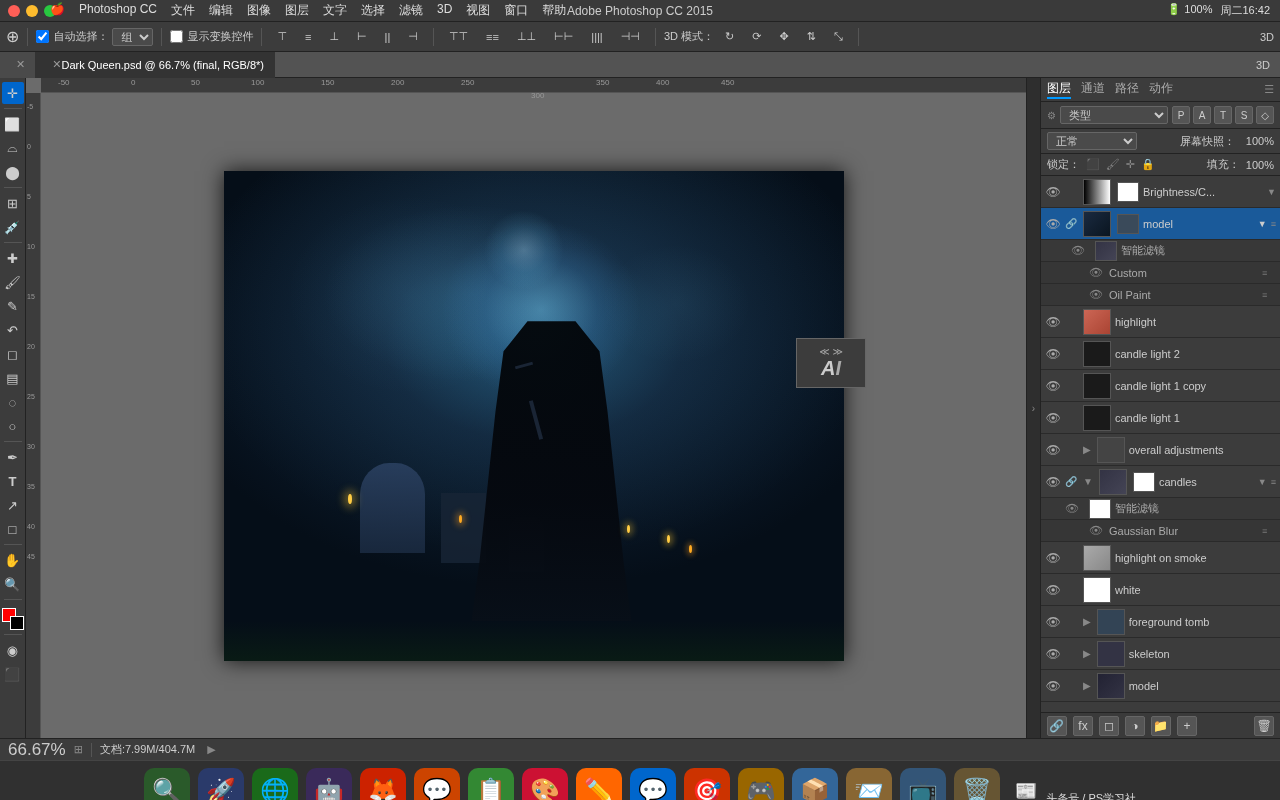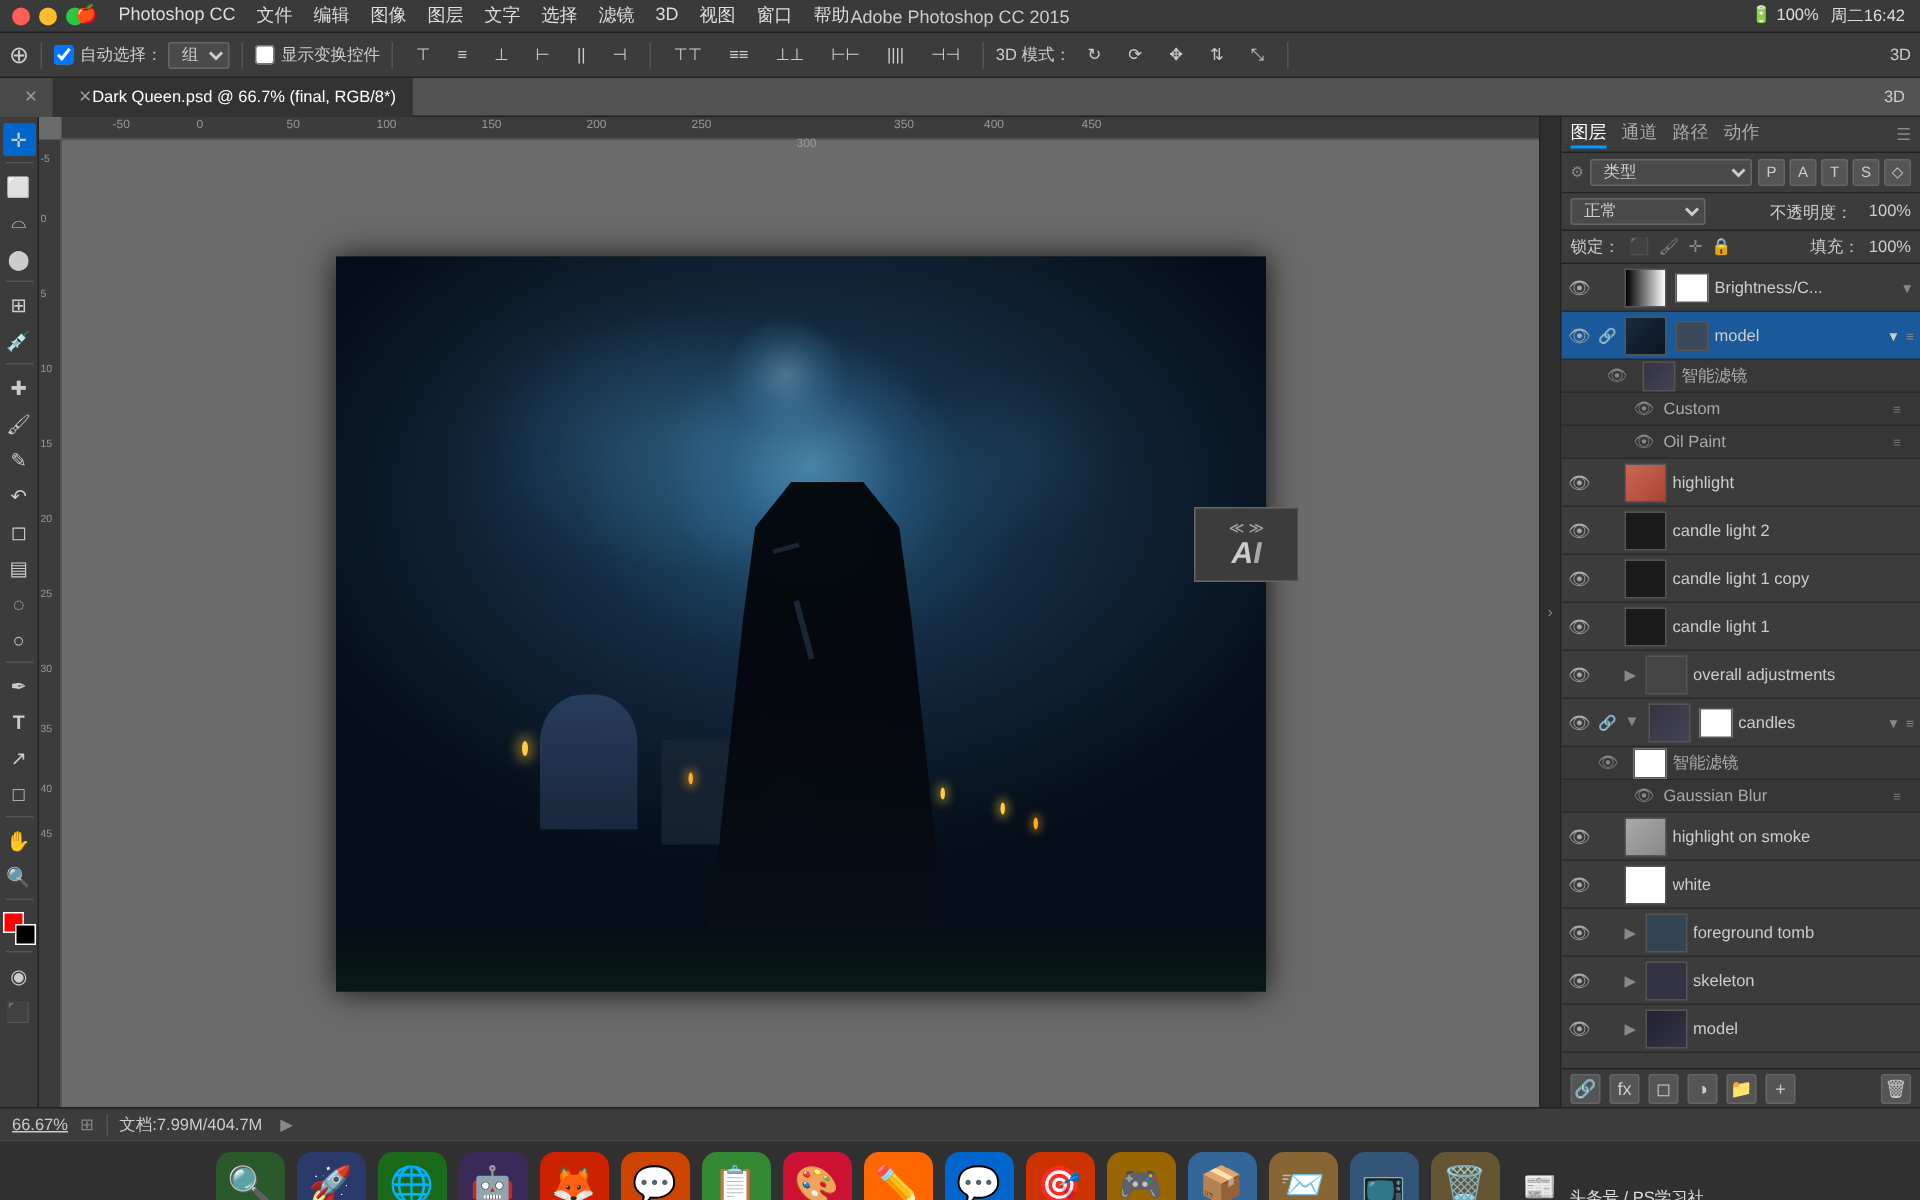--- a/index.html
+++ b/index.html
@@ -137,21 +137,21 @@
     .thumb-fg { background: #334455; }
     .thumb-skel { background: #334; }
     .thumb-model { background: linear-gradient(135deg, #223 0%, #334 100%); }
 
     
     .layers-bottom { height: 26px; background: #3a3a3a; border-top: 1px solid #222; display: flex; align-items: center; padding: 0 6px; gap: 6px; }
     .layers-bottom-btn { width: 20px; height: 20px; background: #555; border: 1px solid #666; border-radius: 2px; display: flex; align-items: center; justify-content: center; cursor: pointer; font-size: 12px; color: #ccc; }
 
     
     .ps-statusbar { height: 22px; background: #3c3c3c; border-top: 1px solid #222; display: flex; align-items: center; padding: 0 8px; gap: 8px; }
-    .status-zoom { font-size: 11px; color: #ccc; text-decoration: underline; }
+    .status-zoom { font-size: 17px; color: #ccc; }
     .status-sep { width: 1px; height: 14px; background: #555; }
     .status-info { font-size: 11px; color: #ccc; }
 
     
     .mac-dock { height: 60px; background: rgba(50,50,50,0.9); border-top: 1px solid #444; display: flex; align-items: center; justify-content: center; gap: 8px; padding: 4px; }
     .dock-icon { width: 46px; height: 46px; border-radius: 10px; display: flex; align-items: center; justify-content: center; font-size: 24px; cursor: pointer; }
 
     
     .ruler-mark { position: absolute; font-size: 8px; color: #999; }
 
@@ -277,21 +277,21 @@
       <div style="width:14px;height:14px;background:#ff0000;border:1px solid #fff;position:absolute;top:0;left:0;"></div>
       <div style="width:14px;height:14px;background:#000000;border:1px solid #fff;position:absolute;bottom:0;right:0;"></div>
     </div>
     <div class="tool-sep"></div>
     <div class="tool-icon">◉</div>
     <div class="tool-icon">⬛</div>
   </div>
 
   <div class="ps-canvas-area">
     <div class="canvas-ruler-top">
-      <span class="ruler-mark" style="left:34px;">-50</span>
+      <span class="ruler-mark" style="left:17px;">-50</span>
       <span class="ruler-mark" style="left:90px;">0</span>
       <span class="ruler-mark" style="left:150px;">50</span>
       <span class="ruler-mark" style="left:210px;">100</span>
       <span class="ruler-mark" style="left:280px;">150</span>
       <span class="ruler-mark" style="left:350px;">200</span>
       <span class="ruler-mark" style="left:420px;">250</span>
       <span class="ruler-mark" style="left:490px;margin-top:13px;">300</span>
       <span class="ruler-mark" style="left:555px;">350</span>
       <span class="ruler-mark" style="left:615px;">400</span>
       <span class="ruler-mark" style="left:680px;">450</span>
@@ -375,21 +375,21 @@
         <div class="filter-icon-btn">T</div>
         <div class="filter-icon-btn">S</div>
         <div class="filter-icon-btn">◇</div>
       </div>
     </div>
 
     <div class="layers-blend-row">
       <select class="blend-select">
         <option>正常</option>
       </select>
-      <span class="opacity-label">不透明度：</span>
+      <span class="opacity-label">屏幕快照：</span>
       <span class="opacity-value">100%</span>
     </div>
 
     <div class="layers-lock-row">
       <span class="lock-label">锁定：</span>
       <span style="font-size:11px;color:#888;cursor:pointer;">⬛</span>
       <span style="font-size:11px;color:#888;cursor:pointer;">🖌</span>
       <span style="font-size:11px;color:#888;cursor:pointer;">✛</span>
       <span style="font-size:11px;color:#888;cursor:pointer;">🔒</span>
       <span class="fill-label">填充：</span>

